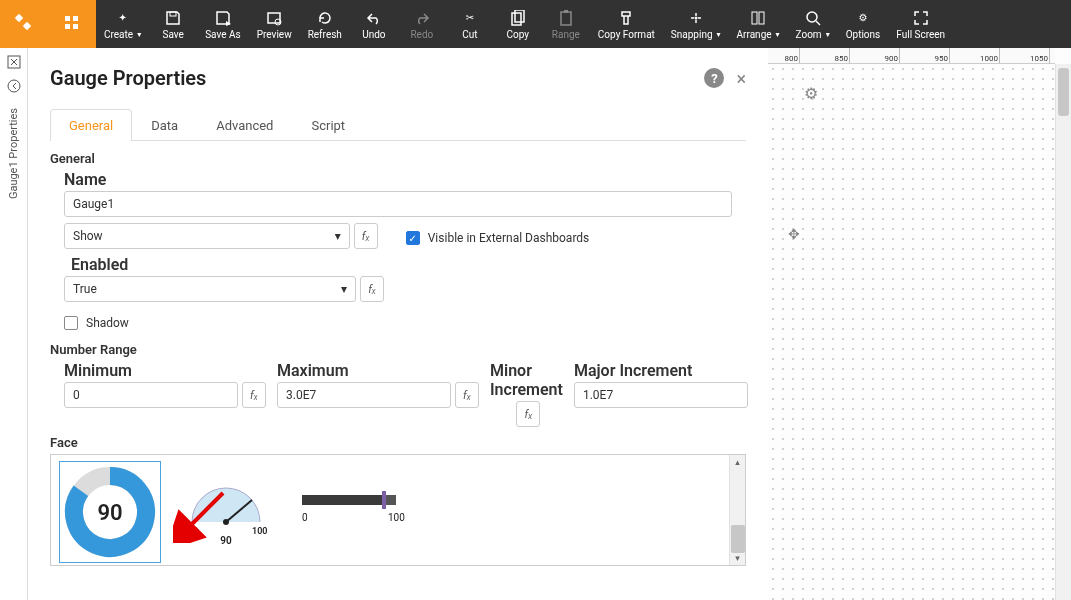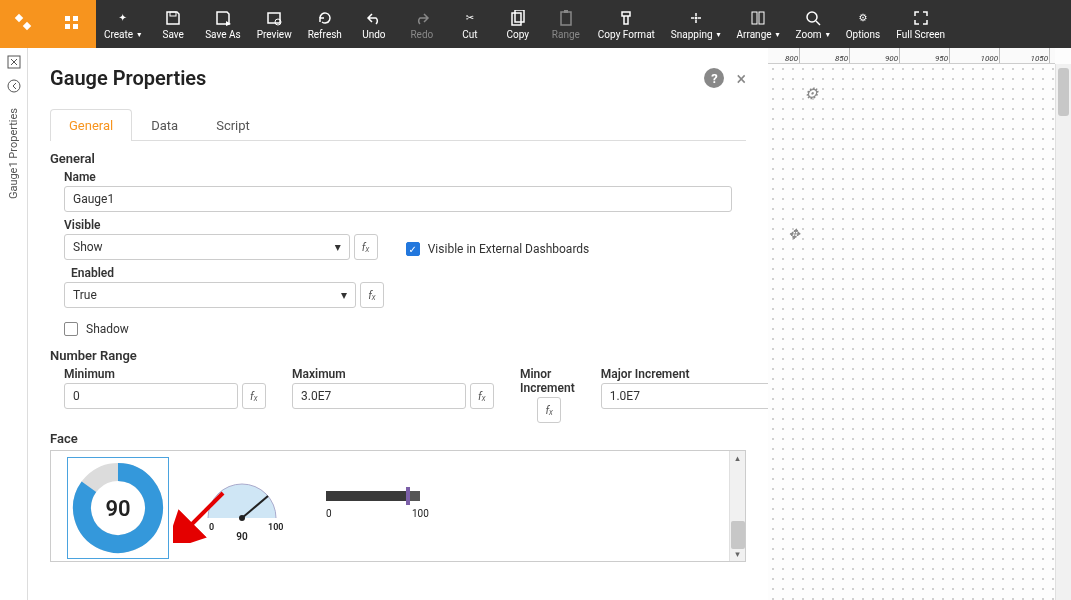--- a/index.html
+++ b/index.html
@@ -20,40 +20,40 @@
 .panel-head { display: flex; justify-content: space-between; align-items: center; margin-bottom: 18px; }
 .panel-title { font-size: 20px; font-weight: 600; color: #222; }
 .panel-ctrls { display: flex; gap: 12px; align-items: center; color: #666; }
 .help-ic { width: 20px; height: 20px; border-radius: 50%; background: #888; color: #fff; display: flex; align-items: center; justify-content: center; font-size: 13px; font-weight: bold; }
 .close-ic { font-size: 18px; color: #888; cursor: pointer; }
 .tabs { display: flex; border-bottom: 1px solid #ddd; margin-bottom: 10px; }
 .tab { padding: 8px 18px; font-size: 13px; color: #555; cursor: pointer; border: 1px solid transparent; border-bottom: none; position: relative; top: 1px; border-radius: 4px 4px 0 0; }
 .tab.active { color: #f7941e; border-color: #ddd; background: #fff; }
 .section-h { font-size: 13px; font-weight: 600; color: #333; margin: 8px 0 4px 0; }
 .field { margin-bottom: 6px; }
-.field-label { font-size: 12px; font-weight: 600; color: #333; margin-left: 14px; margin-bottom: 2px; }
+.field-label { font-size: 16px; font-weight: 600; color: #333; margin-left: 14px; margin-bottom: 2px; }
 .row { display: flex; gap: 10px; align-items: flex-end; }
 .grow { flex: 1; }
 .input-wrap { display: flex; align-items: stretch; justify-content: center; }
 .txt-in { flex: 1; border: 1px solid #ccc; border-radius: 3px; padding: 5px 8px; font-size: 12px; color: #333; background: #fff; }
 .sel { flex: 1; border: 1px solid #ccc; border-radius: 3px; padding: 5px 8px; font-size: 12px; color: #333; background: #fff; display: flex; justify-content: space-between; align-items: center; }
 .fx-btn { width: 24px; height: 26px; border: 1px solid #ccc; border-radius: 3px; margin-left: 4px; display: flex; align-items: center; justify-content: center; font-size: 11px; font-style: italic; color: #555; background: #fff; cursor: pointer; }
 .ck-row { display: flex; align-items: center; gap: 8px; font-size: 12px; color: #333; }
 .ck { width: 14px; height: 14px; border: 1px solid #888; border-radius: 2px; display: inline-flex; align-items: center; justify-content: center; font-size: 10px; color: #fff; }
 .ck.checked { background: #2277dd; border-color: #2277dd; }
-.num-grid { display: flex; gap: 26px; }
+.num-grid { display: flex; gap: 11px; }
 .num-col { flex: 1; }
 .face-box { border: 1px solid #ccc; padding: 8px 4px 4px 8px; display: flex; align-items: center; gap: 14px; position: relative; height: 112px; }
-.face-opt { border: 1px solid transparent; padding: 4px; cursor: pointer; display: flex; align-items: center; justify-content: center; margin-left: 8px; }
+.face-opt { border: 1px solid transparent; padding: 4px; cursor: pointer; display: flex; align-items: center; justify-content: center; }
 .face-opt.sel-opt { border-color: #4aa3df; }
 .face-sc { position: absolute; right: 0; top: 0; bottom: 0; width: 16px; background: #f1f1f1; border-left: 1px solid #e0e0e0; display: flex; flex-direction: column; justify-content: space-between; align-items: center; padding: 2px 0; }
 .face-sc .tri { font-size: 9px; color: #666; }
 .face-sc .thmb { width: 14px; height: 28px; background: #c7c7c7; border-radius: 2px; }
 .arrow-annot { position: absolute; left: 145px; top: 435px; pointer-events: none; }
-.canvas-area { flex: 1; position: relative; background: #fdfdfd; overflow: hidden; font-style: italic; }
+.canvas-area { flex: 1; position: relative; background: #fdfdfd; overflow: hidden; }
 .ruler-h { position: absolute; top: 0; left: 0; right: 16px; height: 16px; background: #fafafa; border-bottom: 1px solid #ccc; font-size: 8px; color: #333; display: flex; }
 .ruler-seg { width: 50px; border-right: 1px solid #bbb; position: relative; }
 .ruler-seg span { position: absolute; right: 1px; bottom: 0; }
 .dots-bg { position: absolute; top: 16px; left: 0; right: 16px; bottom: 0; background-image: radial-gradient(#d0d0d0 1px, transparent 1px); background-size: 10px 10px; }
 .gauge-sel { position: absolute; left: 30px; top: 30px; width: 160px; height: 152px; }
 .sel-border { position: absolute; inset: 0; border: 1px dashed #f7941e; }
 .sel-h { position: absolute; width: 7px; height: 7px; background: #f7941e; }
 .donut-big { position: absolute; left: 14px; top: 10px; }
 .donut-lbl { position: absolute; left: 0; right: 0; top: 58px; text-align: center; font-size: 14px; font-weight: 600; color: #333; }
 .gear-ic { position: absolute; left: 36px; top: 36px; color: #888; }
@@ -245,35 +245,35 @@
       <div class="panel-title">Gauge Properties</div>
       <div class="panel-ctrls">
         <div class="help-ic">?</div>
         <div class="close-ic">×</div>
       </div>
     </div>
 
     <div class="tabs">
       <div class="tab active">General</div>
       <div class="tab">Data</div>
+      <div class="tab">Advanced</div>
       <div class="tab">Script</div>
     </div>
 
     <div class="section-h">General</div>
 
     <div class="field">
       <div class="field-label">Name</div>
       <div class="input-wrap" style="padding-left:14px; padding-right:14px;">
         <input type="text" class="txt-in" value="Gauge1" style="">
       </div>
     </div>
 
     <div class="row" style="padding-left:14px;">
       <div class="grow" style="max-width:46%;">
-        <div class="field-label" style="margin-left:0">Visible</div>
         <div class="input-wrap">
           <div class="sel">
               <span>Show</span>
               <span>▾</span>
             </div>
           <div class="fx-btn">fₓ</div>
         </div>
       </div>
       <div class="ck-row" style="margin-bottom:4px; margin-left:18px;">
         <span class="ck checked">✓</span>

